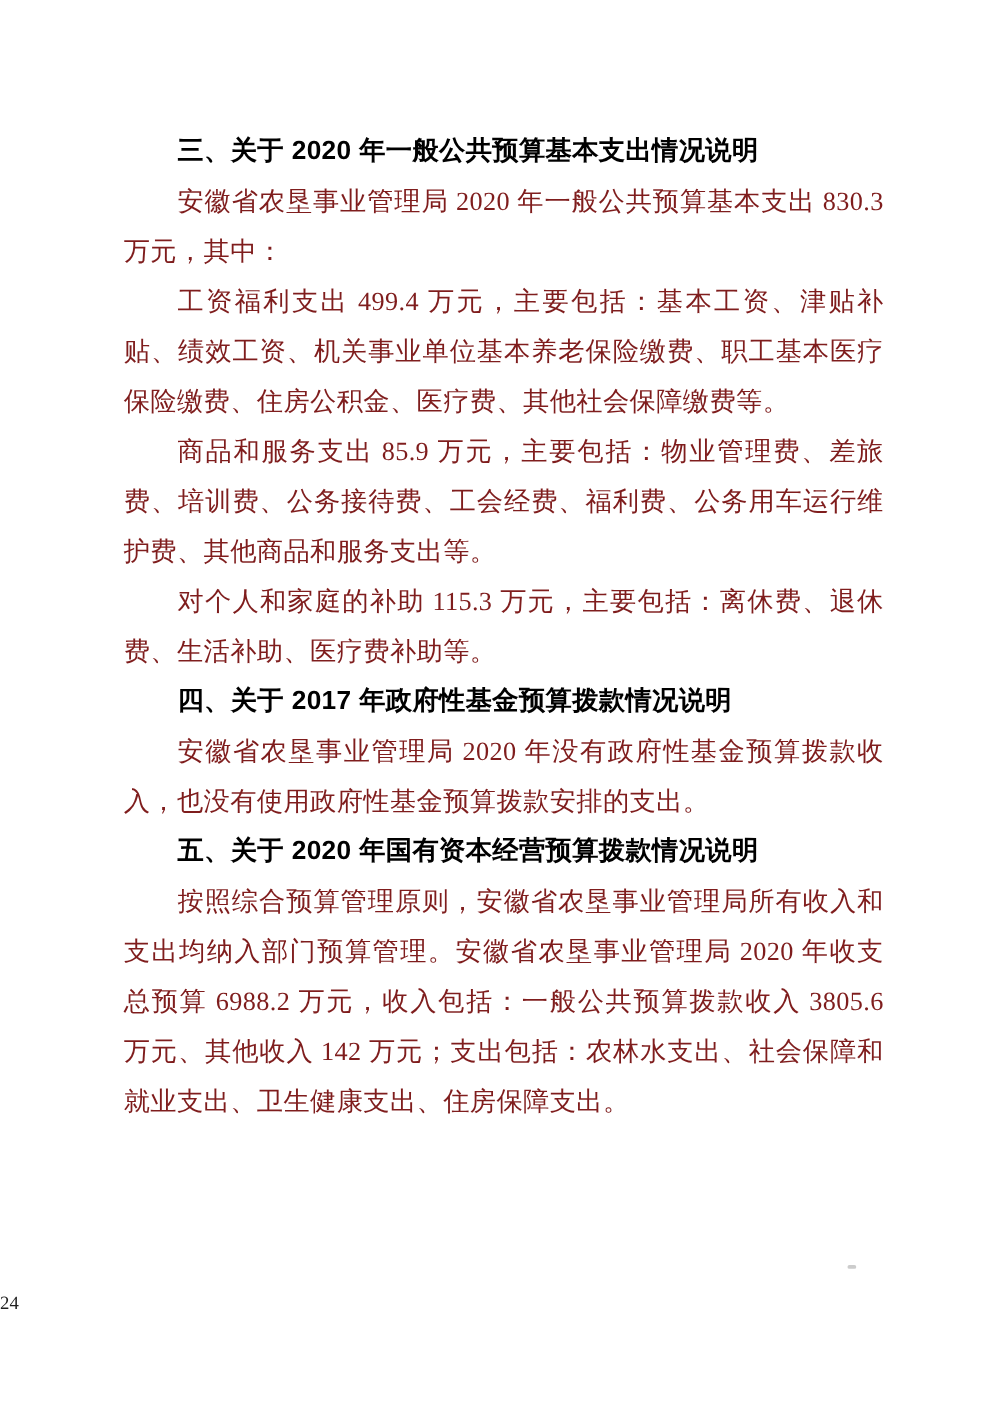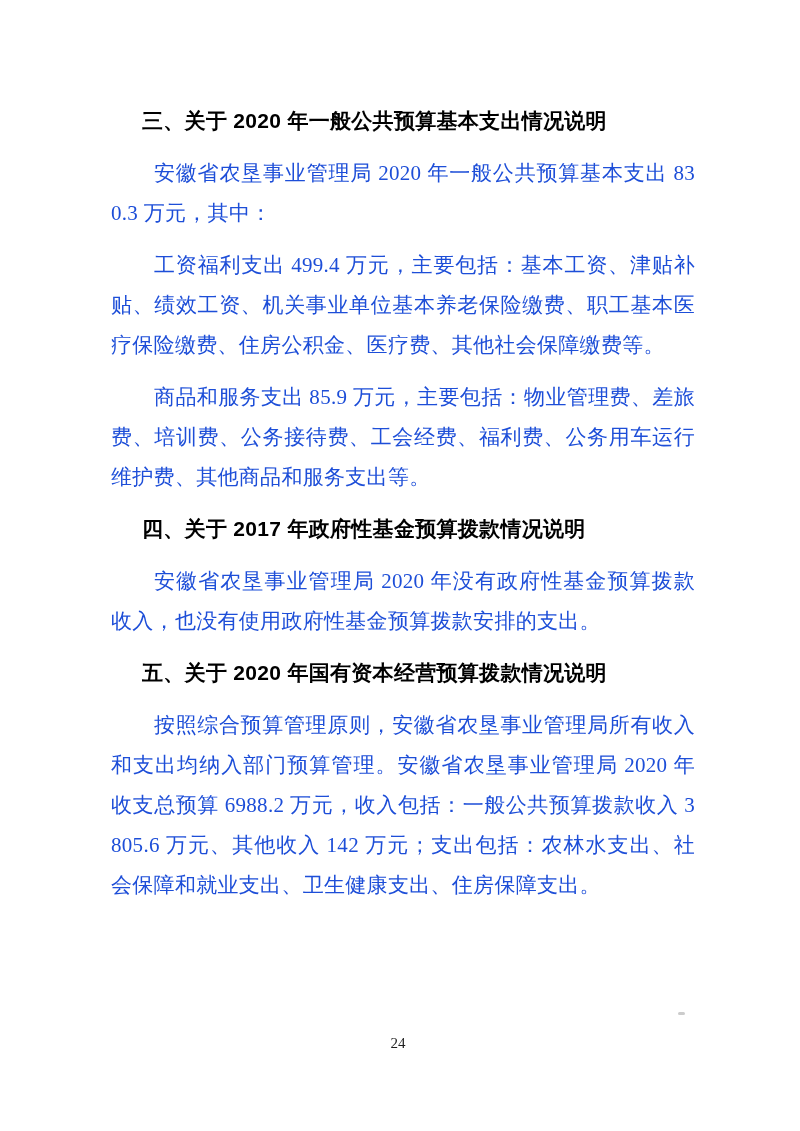--- a/index.html
+++ b/index.html
@@ -23,47 +23,47 @@
     height: 1131px;
     background: #ffffff;
   }
   .doc-body {
     position: absolute;
     left: 99px;
     top: 101px;
     width: 608px;
   }
   .para {
-    margin: 12px;
+    margin: 0;
     font-size: 21px;
     line-height: 40px;
     text-align: justify;
     text-justify: inter-ideograph;
     text-indent: 43px;
     word-break: break-all;
     letter-spacing: 0.3px;
-    color: #1d4ed8;
+    color: #7f1d1d;
   }
   .heading {
     margin: 0;
     font-family: "Liberation Sans", sans-serif;
     font-weight: 700;
     font-size: 21px;
     line-height: 40px;
     text-indent: 43px;
     letter-spacing: 0.3px;
     color: #000000;
     white-space: nowrap;
   }
   .page-number {
     position: absolute;
     left: 0;
     top: 1035px;
     width: 796px;
-    text-align: center;
+    text-align: left;
     font-family: "Liberation Serif", serif;
     font-size: 15px;
     color: #1f1f1f;
   }
   .scan-speck {
     position: absolute;
     left: 678px;
     top: 1012px;
     width: 7px;
     height: 3px;
@@ -75,20 +75,21 @@
 <body>
 
 <div class="doc-page">
 
   <div class="doc-body">
 
   <p class="heading">三、关于 2020 年一般公共预算基本支出情况说明</p>
       <p class="para">安徽省农垦事业管理局 2020 年一般公共预算基本支出 830.3 万元，其中：</p>
       <p class="para">工资福利支出 499.4 万元，主要包括：基本工资、津贴补贴、绩效工资、机关事业单位基本养老保险缴费、职工基本医疗保险缴费、住房公积金、医疗费、其他社会保障缴费等。</p>
       <p class="para">商品和服务支出 85.9 万元，主要包括：物业管理费、差旅费、培训费、公务接待费、工会经费、福利费、公务用车运行维护费、其他商品和服务支出等。</p>
+      <p class="para">对个人和家庭的补助 115.3 万元，主要包括：离休费、退休费、生活补助、医疗费补助等。</p>
       <p class="heading">四、关于 2017 年政府性基金预算拨款情况说明</p>
       <p class="para">安徽省农垦事业管理局 2020 年没有政府性基金预算拨款收入，也没有使用政府性基金预算拨款安排的支出。</p>
       <p class="heading">五、关于 2020 年国有资本经营预算拨款情况说明</p>
       <p class="para">按照综合预算管理原则，安徽省农垦事业管理局所有收入和支出均纳入部门预算管理。安徽省农垦事业管理局 2020 年收支总预算 6988.2 万元，收入包括：一般公共预算拨款收入 3805.6 万元、其他收入 142 万元；支出包括：农林水支出、社会保障和就业支出、卫生健康支出、住房保障支出。</p>
     </div>
 
   <div class="scan-speck"></div>
 
   <div class="page-number">24</div>
 

